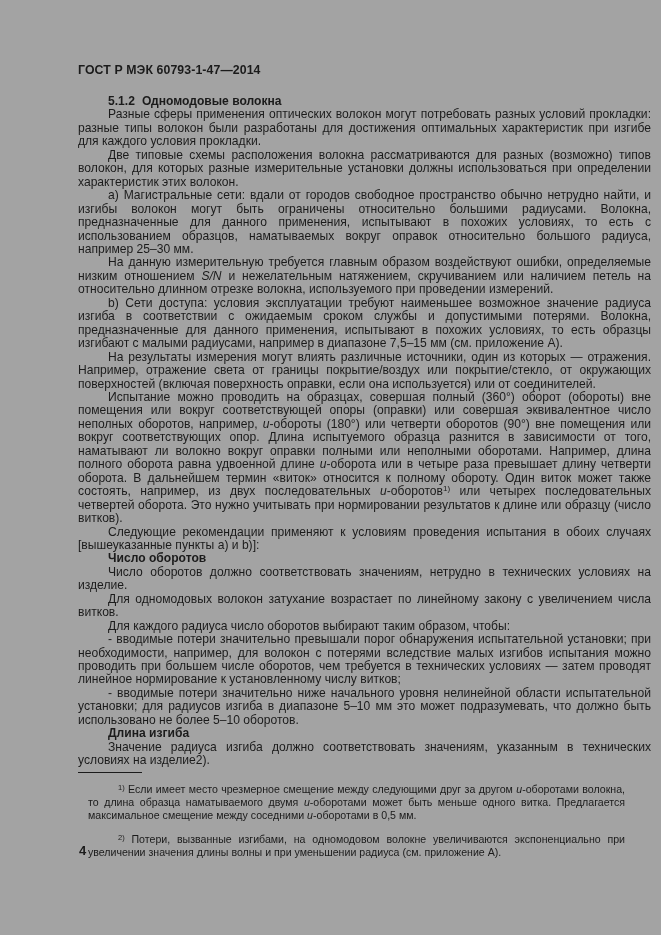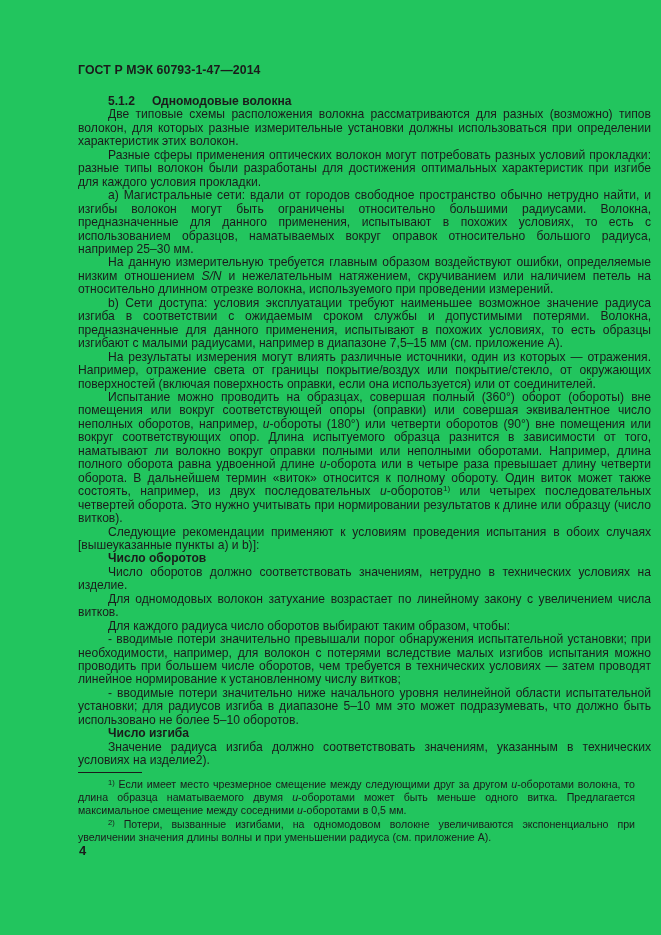--- a/index.html
+++ b/index.html
@@ -4,21 +4,21 @@
 <style>
   html, body {
     margin: 0;
     padding: 0;
     background: #ffffff;
   }
   .page {
     position: relative;
     width: 661px;
     height: 935px;
-    background: #22c55e;
+    background: #a3a3a3;
     color: #1b1b1b;
     font-family: "Liberation Sans", sans-serif;
     overflow: hidden;
   }
   .doc-header {
     position: absolute;
     top: 63px;
     left: 78px;
     font-size: 12.3px;
     font-weight: bold;
@@ -35,21 +35,21 @@
   }
   .content p {
     margin: 0;
     text-indent: 30px;
   }
   .section-heading {
     font-weight: bold;
     text-indent: 30px;
     text-align: left;
   }
-  .section-heading .sec-num { margin-right: 17px; text-align: right; }
+  .section-heading .sec-num { margin-right: 7px; text-align: right; }
   .subheading {
     font-weight: bold;
     text-indent: 30px;
     text-align: left;
   }
   .ital { font-style: italic; }
   sup.fnref {
     font-size: 8px;
     line-height: 0;
     vertical-align: 4px;
@@ -63,21 +63,21 @@
     line-height: 13.2px;
     text-align: justify;
   }
   .footnote-rule {
     width: 64px;
     height: 0;
     border-top: 1.5px solid #1b1b1b;
     margin-bottom: 5px;
   }
   .footnote-area p {
-    margin: 0;
+    margin: 10px;
     text-indent: 30px;
   }
   sup.fnmark {
     font-size: 7.5px;
     line-height: 0;
     vertical-align: 3.5px;
   }
   .page-number {
     position: absolute;
     left: 79px;
@@ -90,23 +90,23 @@
 <body>
 
 <div class="page">
 
   <div class="doc-header">ГОСТ Р МЭК 60793-1-47—2014</div>
 
   <div class="content">
 
     <p class="section-heading"><span class="sec-num">5.1.2</span><span>Одномодовые волокна</span></p>
 
+    <p>Разные сферы применения оптических волокон могут потребовать разных условий прокладки: разные типы волокон были разработаны для достижения оптимальных характеристик при изгибе для каждого условия прокладки.</p>
+
     <p>Две типовые схемы расположения волокна рассматриваются для разных (возможно) типов волокон, для которых разные измерительные установки должны использоваться при определении характеристик этих волокон.</p>
-
-    <p>Разные сферы применения оптических волокон могут потребовать разных условий прокладки: разные типы волокон были разработаны для достижения оптимальных характеристик при изгибе для каждого условия прокладки.</p>
 
     <p>а) Магистральные сети: вдали от городов свободное пространство обычно нетрудно найти, и изгибы волокон могут быть ограничены относительно большими радиусами. Волокна, предназначенные для данного применения, испытывают в похожих условиях, то есть с использованием образцов, наматываемых вокруг оправок относительно большого радиуса, например 25–30 мм.</p>
 
     <p><span>На данную измерительную требуется главным образом воздействуют ошибки, определяемые низким отношением </span><span class="ital">S/N</span><span> и нежелательным натяжением, скручиванием или наличием петель на относительно длинном отрезке волокна, используемого при проведении измерений.</span></p>
 
     <p>b) Сети доступа: условия эксплуатации требуют наименьшее возможное значение радиуса изгиба в соответствии с ожидаемым сроком службы и допустимыми потерями. Волокна, предназначенные для данного применения, испытывают в похожих условиях, то есть образцы изгибают с малыми радиусами, например в диапазоне 7,5–15 мм (см. приложение А).</p>
 
     <p>На результаты измерения могут влиять различные источники, один из которых — отражения. Например, отражение света от границы покрытие/воздух или покрытие/стекло, от окружающих поверхностей (включая поверхность оправки, если она используется) или от соединителей.</p>
 
     <p><span>Испытание можно проводить на образцах, совершая полный (360°) оборот (обороты) вне помещения или вокруг соответствующей опоры (оправки) или совершая эквивалентное число неполных оборотов, например, </span><span class="ital">u</span><span>-обороты (180°) или четверти оборотов (90°) вне помещения или вокруг соответствующих опор. Длина испытуемого образца разнится в зависимости от того, наматывают ли волокно вокруг оправки полными или неполными оборотами. Например, длина полного оборота равна удвоенной длине </span><span class="ital">u</span><span>-оборота или в четыре раза превышает длину четверти оборота. В дальнейшем термин «виток» относится к полному обороту. Один виток может также состоять, например, из двух последовательных </span><span class="ital">u</span><span>-оборотов</span><sup class="fnref">1)</sup><span> или четырех последовательных четвертей оборота. Это нужно учитывать при нормировании результатов к длине или образцу (число витков).</span></p>
@@ -118,21 +118,21 @@
     <p>Число оборотов должно соответствовать значениям, нетрудно в технических условиях на изделие.</p>
 
     <p>Для одномодовых волокон затухание возрастает по линейному закону с увеличением числа витков.</p>
 
     <p>Для каждого радиуса число оборотов выбирают таким образом, чтобы:</p>
 
     <p>- вводимые потери значительно превышали порог обнаружения испытательной установки; при необходимости, например, для волокон с потерями вследствие малых изгибов испытания можно проводить при большем числе оборотов, чем требуется в технических условиях — затем проводят линейное нормирование к установленному числу витков;</p>
 
     <p>- вводимые потери значительно ниже начального уровня нелинейной области испытательной установки; для радиусов изгиба в диапазоне 5–10 мм это может подразумевать, что должно быть использовано не более 5–10 оборотов.</p>
 
-    <p class="subheading">Число изгиба</p>
+    <p class="subheading">Длина изгиба</p>
 
     <p>Значение радиуса изгиба должно соответствовать значениям, указанным в технических условиях на изделие2).</p>
 
   </div>
 
   <div class="footnote-area">
     <div class="footnote-rule"></div>
 
     <p><sup class="fnmark">1)</sup><span> Если имеет место чрезмерное смещение между следующими друг за другом </span><span class="ital">u</span><span>-оборотами волокна, то длина образца наматываемого двумя </span><span class="ital">u</span><span>-оборотами может быть меньше одного витка. Предлагается максимальное смещение между соседними </span><span class="ital">u</span><span>-оборотами в 0,5 мм.</span></p>
 

